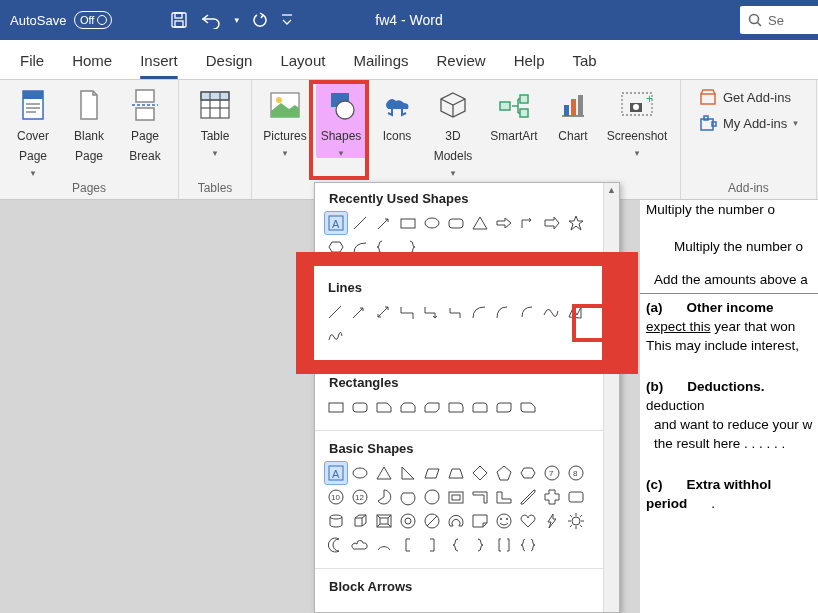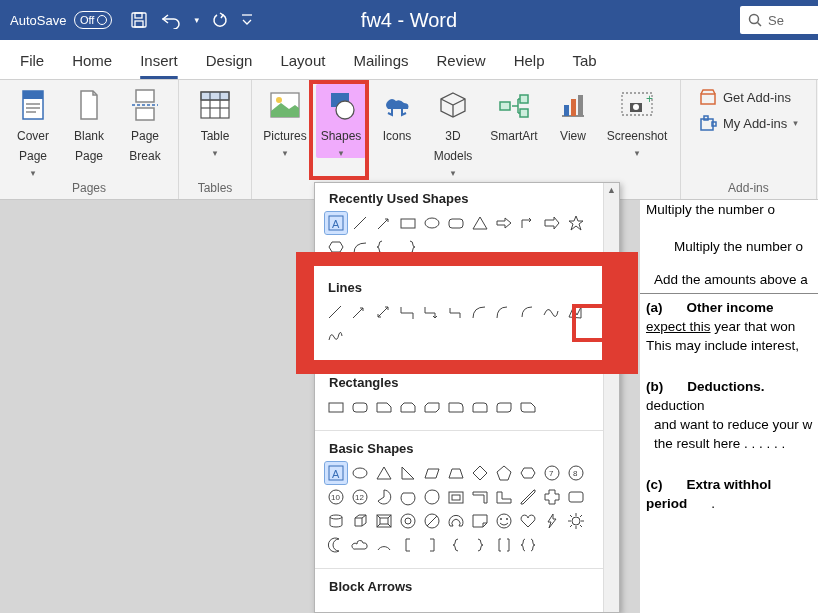--- a/index.html
+++ b/index.html
@@ -1,25 +1,25 @@
 <!DOCTYPE html>
 <html><head>
 <meta charset="utf-8">
 <style>
   * { margin: 0; padding: 0; box-sizing: border-box; font-family: "Segoe UI", sans-serif; }
   body { width: 818px; height: 613px; overflow: hidden; background: #d6d6d6; position: relative; }
 
   
-  .titlebar { height: 40px; background: #2f5496; display: flex; align-items: center; color: #fff; font-size: 13px; padding: 0 10px; }
+  .titlebar { height: 40px; background: #2f5496; display: flex; align-items: center; color: #fff; font-size: 13px; padding: 0 10px; gap: 40px; }
   .autosave { display: flex; align-items: center; gap: 8px; margin-right: 18px; }
   .toggle { width: 38px; height: 18px; border: 1px solid #fff; border-radius: 9px; display: flex; align-items: center; justify-content: flex-end; padding: 0 4px; font-size: 11px; }
   .toggle-knob { width: 10px; height: 10px; border: 1px solid #fff; border-radius: 50%; margin-left: 3px; }
   .qat { display: flex; align-items: center; gap: 12px; }
   .qat svg { display: block; }
-  .doc-title { position: absolute; left: 50%; transform: translateX(-50%); font-size: 20px; }
+  .doc-title { position: absolute; left: 50%; transform: translateX(-50%); font-size: 14px; }
   .searchbox { position: absolute; right: 0; top: 6px; height: 28px; background: #fff; display: flex; align-items: center; padding: 0 8px; border-radius: 2px 0 0 2px; width: 78px; color: #666; }
   .searchbox span.txt { margin-left: 6px; font-size: 13px; }
 
   
   .tabsrow { height: 40px; background: #fff; display: flex; align-items: flex-end; padding: 0 0 0 6px; border-bottom: 1px solid #d0d0d0; gap: 0; font-size: 15px; color: #333; }
   .tab { padding: 8px 14px 10px; cursor: pointer; }
   .tab.active { text-decoration: underline; text-decoration-thickness: 3px; text-underline-offset: 10px; text-decoration-color: #2f5496; }
 
   
   .ribbon { height: 120px; background: #f3f3f3; display: flex; border-bottom: 1px solid #c8c8c8; }
@@ -244,21 +244,21 @@
       </div>
       <div class="bigbtn" style="width:46px">
         <div class="ico">
             <svg width="28" height="28" viewBox="0 0 28 28" fill="none" stroke="#555" stroke-width="1.3">
               <line x1="3" y1="25" x2="25" y2="25"></line>
               <rect x="5" y="14" width="5" height="11" fill="#3a6fb7" stroke="none"></rect>
               <rect x="12" y="8" width="5" height="17" fill="#d76b3c" stroke="none"></rect>
               <rect x="19" y="4" width="5" height="21" fill="#888" stroke="none"></rect>
             </svg>
           </div>
-        <div class="lbl">View</div>
+        <div class="lbl">Chart</div>
       </div>
       <div class="bigbtn" style="width:70px">
         <div class="ico">
             <svg width="34" height="28" viewBox="0 0 34 28" fill="none" stroke="#888" stroke-width="1.3" stroke-dasharray="2 2">
               <rect x="2" y="2" width="30" height="22"></rect>
               <rect x="10" y="12" width="12" height="9" stroke-dasharray="0" fill="#555" stroke="none"></rect>
               <circle cx="16" cy="16" r="3" fill="#fff" stroke="none"></circle>
               <text x="26" y="12" font-size="12" fill="#3fa070" stroke="none">+</text>
             </svg>
           </div>

